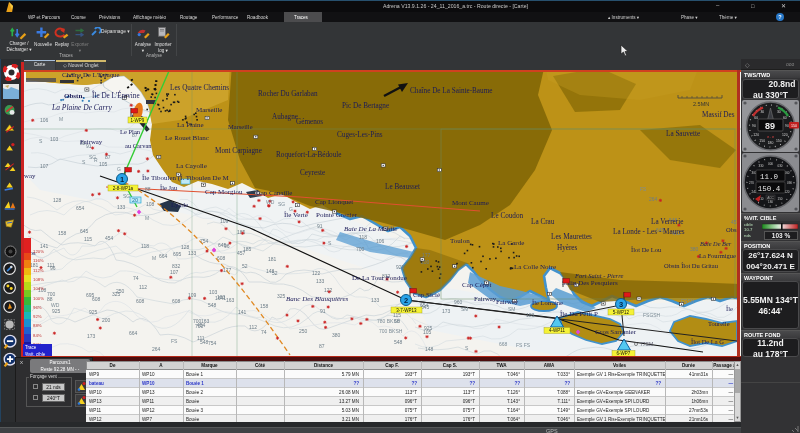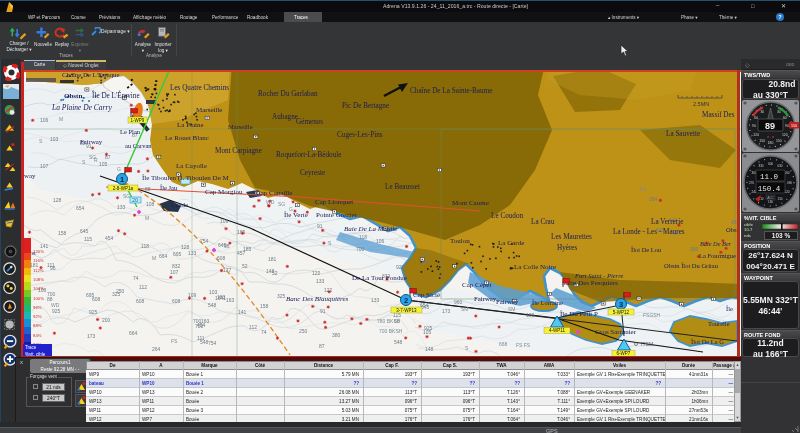--- a/index.html
+++ b/index.html
@@ -1308,21 +1308,21 @@
     <rect x="0" y="1" width="36" height="5" fill="url(#vg)" stroke="#222" stroke-width="0.5"></rect>
     <rect x="19" y="0" width="1.6" height="7" fill="#111"></rect>
   </svg>
 <div class="abs" style="left:764px;top:231px;width:34px;height:9px;background:#1d1d1f;border:1px solid #555;text-align:center;font-size:6.5px;font-weight:bold;color:#f0f0f0;line-height:8px">103 %</div>
 <div class="abs" style="left:741px;top:241px;width:59px;height:8px;background:linear-gradient(#4a4a4c,#3a3a3c);border-top:1px solid #555;color:#fff;font-size:5.5px;font-weight:bold;padding:1px 0 0 3px">POSITION</div>
 <div class="abs" style="left:742px;top:249px;width:57px;height:23px;background:#1d1d1f;border:1px solid #4a4a4c;border-radius:3px"></div>
 <div class="abs" style="left:742px;top:251.0px;width:57px;text-align:center;font-size:8px;font-weight:bold;color:#f2f2f2">26°17.624 N</div>
 <div class="abs" style="left:742px;top:261.5px;width:57px;text-align:center;font-size:8px;font-weight:bold;color:#f2f2f2">004°20.471 E</div>
 <div class="abs" style="left:741px;top:273px;width:59px;height:8px;background:linear-gradient(#4a4a4c,#3a3a3c);border-top:1px solid #555;color:#fff;font-size:5.5px;font-weight:bold;padding:1px 0 0 3px">WAYPOINT</div>
 <div class="abs" style="left:742px;top:281px;width:57px;height:48px;background:#1d1d1f;border:1px solid #4a4a4c;border-radius:3px"></div>
-<div class="abs" style="left:742px;top:295.0px;width:57px;text-align:center;font-size:8.5px;font-weight:bold;color:#f2f2f2">5.55MN 332°T</div>
+<div class="abs" style="left:742px;top:295.0px;width:57px;text-align:center;font-size:8.5px;font-weight:bold;color:#f2f2f2">5.55MN 134°T</div>
 <div class="abs" style="left:742px;top:306.0px;width:57px;text-align:center;font-size:8.5px;font-weight:bold;color:#f2f2f2">46:44'</div>
 <div class="abs" style="left:741px;top:330px;width:59px;height:8px;background:linear-gradient(#4a4a4c,#3a3a3c);border-top:1px solid #555;color:#fff;font-size:5.5px;font-weight:bold;padding:1px 0 0 3px">ROUTE FOND</div>
 <div class="abs" style="left:742px;top:338px;width:57px;height:19px;background:#1d1d1f;border:1px solid #4a4a4c;border-radius:3px"></div>
 <div class="abs" style="left:742px;top:337.5px;width:57px;text-align:center;font-size:8.5px;font-weight:bold;color:#f2f2f2">11.2nd</div>
-<div class="abs" style="left:742px;top:348.5px;width:57px;text-align:center;font-size:8.5px;font-weight:bold;color:#f2f2f2">au 166°T</div>
+<div class="abs" style="left:742px;top:348.5px;width:57px;text-align:center;font-size:8.5px;font-weight:bold;color:#f2f2f2">au 178°T</div>
 <div class="abs" style="left:741px;top:382px;width:59px;height:1px;background:#444"></div>
 <svg class="abs" style="left:791px;top:425px" width="8" height="7">
     <path d="M7,1 L7,7 M4,3 L7,6 M1,5 L7,11" stroke="#777" stroke-width="1"></path>
   </svg>
 </body></html>

